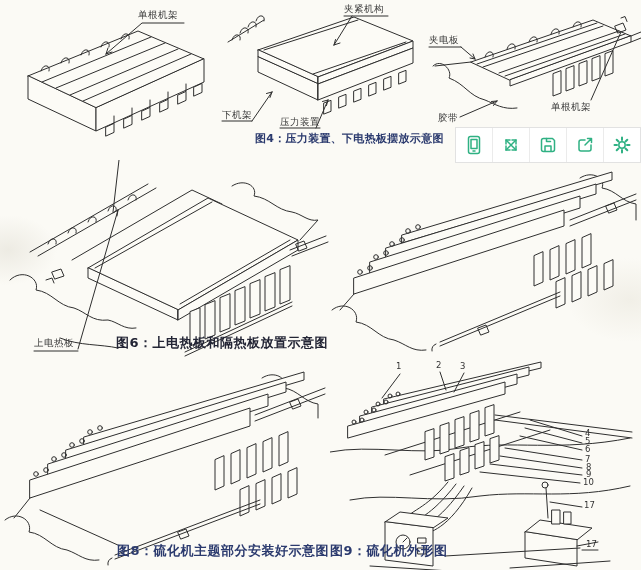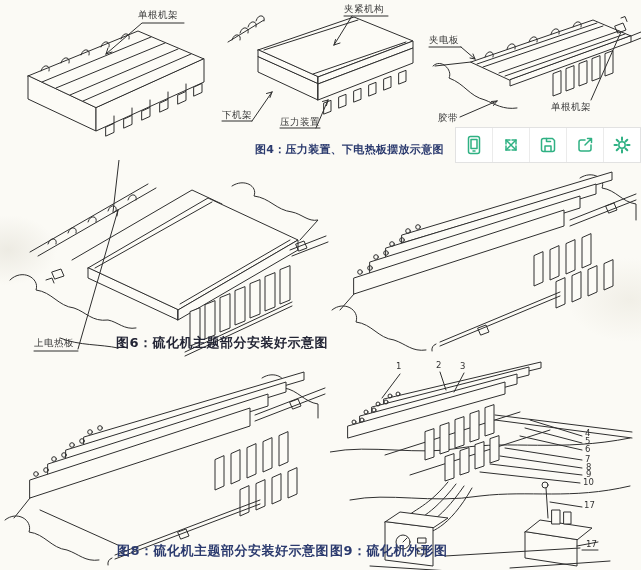--- a/index.html
+++ b/index.html
@@ -57,21 +57,21 @@
       <path class="face" d="M52 50 L52 57 L112 84 L112 77 Z M112 84 L207 48 L207 41 L112 77 Z"></path>
       <path class="face" d="M52 57 L52 72 L112 100 L112 84 Z M112 100 L207 63 L207 48 L112 84 Z"></path>
       <path class="face" d="M118 103 l7 -2.7 l0 11 l-7 2.7 Z M133 97 l7 -2.7 l0 11 l-7 2.7 Z M148 91 l7 -2.7 l0 11 l-7 2.7 Z M163 85 l7 -2.7 l0 11 l-7 2.7 Z M178 79 l7 -2.7 l0 11 l-7 2.7 Z M193 73 l7 -2.7 l0 11 l-7 2.7 Z"></path>
       <path d="M182 16 L138 16 M146 16 L128 45 M128 45 l6 -2 m-6 2 l1.5 -5.5"></path>
       <path d="M46 121 L16 121 M46 121 L66 92 M66 92 l-5.5 1.5 m5.5 -1.5 l-2 5.5"></path>
       <path d="M114 128 L74 128 M110 128 L122 100 M122 100 l-5.5 1.5 m5.5 -1.5 l-1.5 5.5"></path>
     </svg>
     <span class="lbl" style="left:138px;top:4px">夹紧机构</span>
     <span class="lbl" style="left:16px;top:110px">下机架</span>
     <span class="lbl" style="left:74px;top:117px">压力装置</span>
-    <span class="cap cap-sm cap-blue" style="left:49px;top:144px">图4：压力装置、下电热板摆放示意图</span>
+    <span class="cap cap-sm cap-blue" style="left:49px;top:133px">图4：压力装置、下电热板摆放示意图</span>
   </div>
 
   <div class="panel" style="left:425px;top:0;width:216px;height:132px">
     <svg width="216" height="132" viewBox="0 0 216 132" class="art">
       <path class="face" d="M46 62 L168 20 L206 36 L85 80 Z"></path>
       <path d="M52 64 L172 23 M58 67 L178 26 M80 76 L200 34 M74 73 L194 31"></path>
       <path class="face" d="M85 80 L85 86 L206 42 L206 36 Z"></path>
       <path d="M60 57 q2 -6 6 -5 q3 1 2 5 M82 49 q2 -6 6 -5 q3 1 2 5 M104 42 q2 -6 6 -5 q3 1 2 5 M126 34 q2 -6 6 -5 q3 1 2 5 M148 27 q2 -6 6 -5 q3 1 2 5"></path>
       <path class="face" d="M128 74 l0 22 l8 -3 l0 -22 Z M141 69 l0 22 l8 -3 l0 -22 Z M154 64 l0 22 l8 -3 l0 -22 Z M167 59 l0 22 l8 -3 l0 -22 Z M180 54 l0 22 l8 -3 l0 -22 Z"></path>
       <path d="M8 66 C 16 58, 28 70, 24 78 C 40 84, 44 96, 60 100 C 70 104, 78 110, 92 108"></path>
@@ -134,21 +134,21 @@
       <path d="M60 178 C 80 186, 100 184, 118 188"></path>
       <path d="M232 26 C 244 18, 258 26, 254 36 C 270 38, 276 50, 292 52 C 302 54, 308 62, 318 60 L 300 80"></path>
       <path class="face" d="M190 152 l0 34 l10 -4 l0 -34 Z M205 145 l0 34 l10 -4 l0 -34 Z M220 138 l0 34 l10 -4 l0 -34 Z M235 131 l0 34 l10 -4 l0 -34 Z M250 124 l0 34 l10 -4 l0 -34 Z M265 117 l0 34 l10 -4 l0 -34 Z M280 110 l0 34 l10 -4 l0 -34 Z"></path>
       <path d="M185 192 L292 142 M185 196 L292 146"></path>
       <path d="M292 96 L328 82 M290 90 L326 76"></path>
       <path d="M296 84 l8 -3 l3 7 l-8 3 Z"></path>
       <path d="M52 112 l9 -3 l3 7 l-9 3 Z M46 120 l6 -2 l2 5"></path>
       <path d="M78 191 L34 191 M78 189 L118 50 M118 50 l-5 3 m5 -3 l-1 6"></path>
     </svg>
     <span class="lbl" style="left:34px;top:178px">上电热板</span>
-    <span class="cap cap-lg cap-dark" style="left:116px;top:176px">图6：硫化机主题部分安装好示意图</span>
+    <span class="cap cap-lg cap-dark" style="left:116px;top:176px">图6：上电热板和隔热板放置示意图</span>
   </div>
 
   <div class="panel" style="left:330px;top:160px;width:311px;height:200px">
     <svg width="311" height="200" viewBox="0 0 311 200" class="art">
       <path d="M250 18 C 262 10, 276 18, 272 28 C 286 30, 292 42, 306 44 L 306 60"></path>
       <path d="M240 60 L306 34 M240 66 L306 40"></path>
       <path d="M276 46 l8 -3 l3 7 l-8 3 Z"></path>
       <path class="face" d="M72 75 L282 12 L282 20 L72 83 Z"></path>
       <path class="face" d="M56 88 L266 24 L266 34 L56 98 Z"></path>
       <path class="face" d="M40 102 L250 36 L250 48 L40 114 Z"></path>

